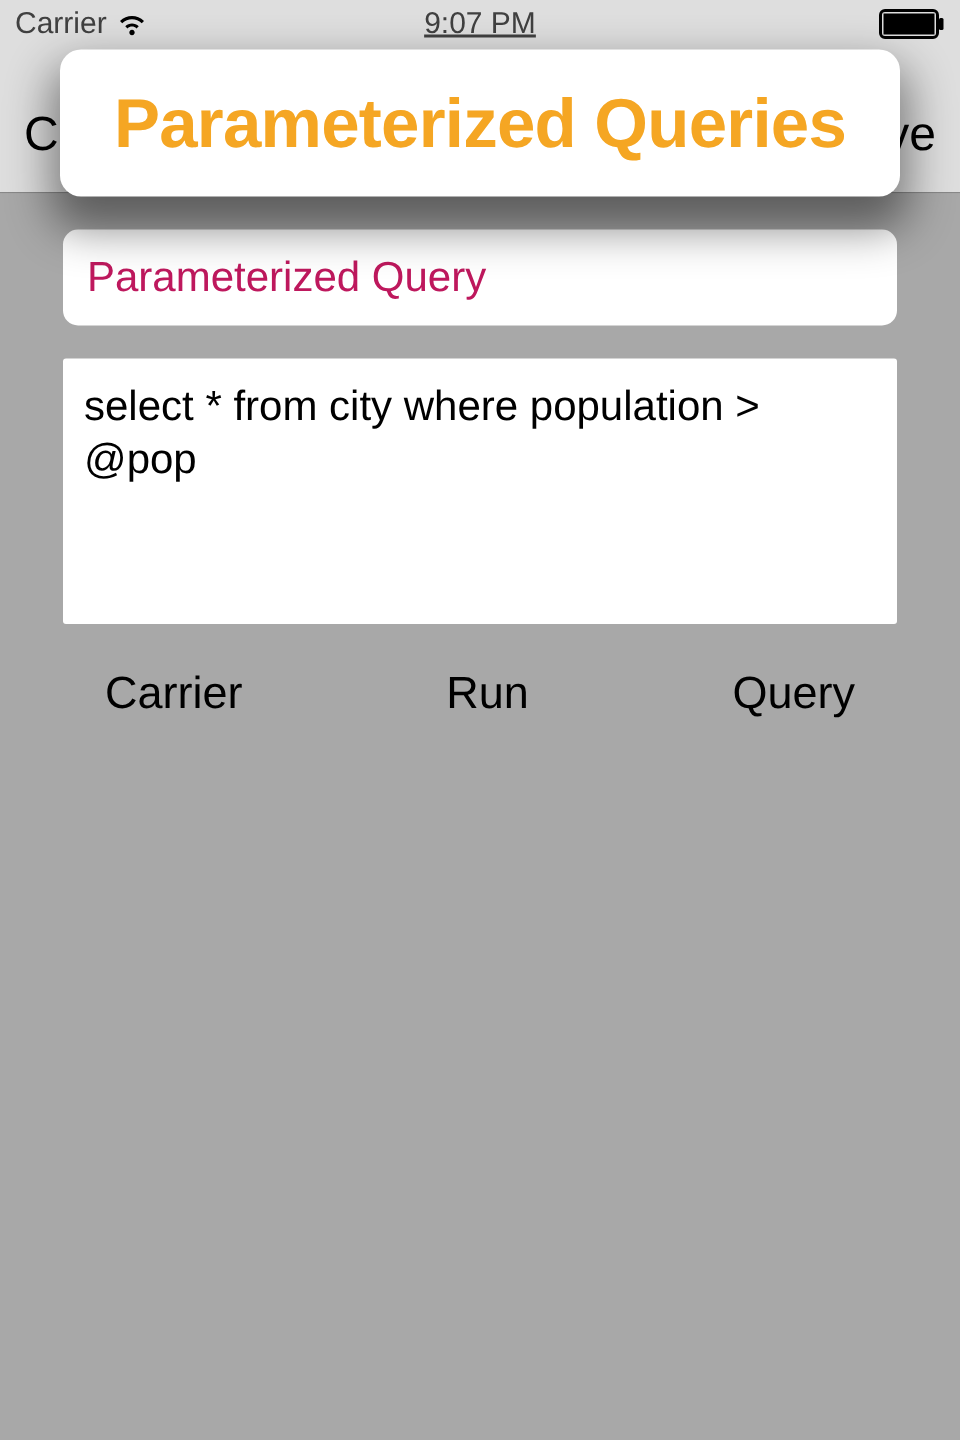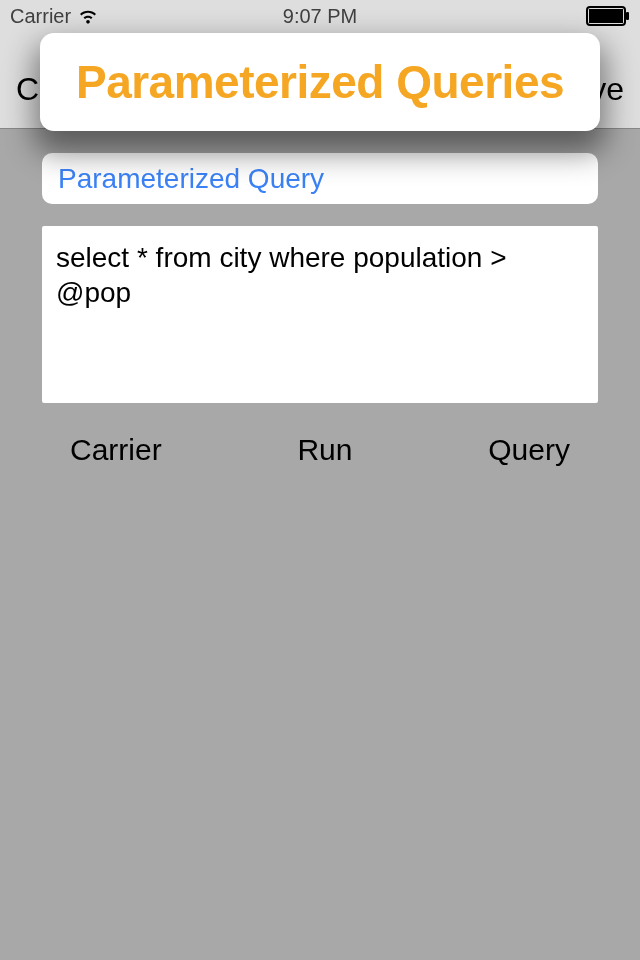--- a/index.html
+++ b/index.html
@@ -30,20 +30,21 @@
     .status-left {
       display: flex;
       align-items: center;
       gap: 6px;
     }
     .status-center {
       position: absolute;
       left: 50%;
       transform: translateX(-50%);
       font-weight: 500;
+      text-decoration: underline;
     }
     .status-right {
       display: flex;
       align-items: center;
     }
     .wifi-icon svg {
       display: block;
     }
     .battery-icon svg {
       display: block;
@@ -70,27 +71,27 @@
       color: #000;
     }
     .content {
       padding: 24px 42px 0 42px;
       display: flex;
       flex-direction: column;
       gap: 22px;
     }
     .query-name-input {
       width: 100%;
-      height: 51px;
+      height: 64px;
       background: #fff;
       border: none;
       border-radius: 10px;
       padding: 0 16px;
       font-size: 28px;
-      color: #3b82f6;
+      color: #be185d;
       outline: none;
     }
     .query-textarea {
       width: 100%;
       height: 177px;
       background: #fff;
       border: none;
       border-radius: 2px;
       padding: 14px 14px;
       font-size: 28px;

